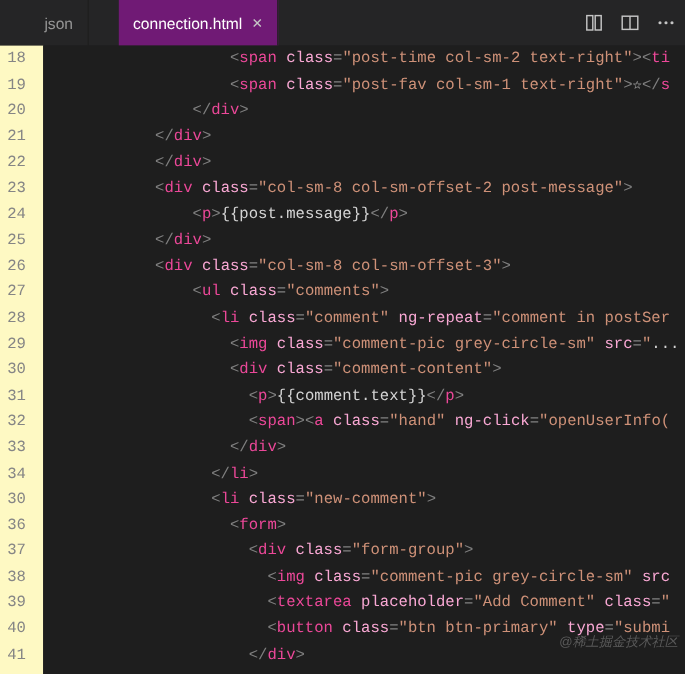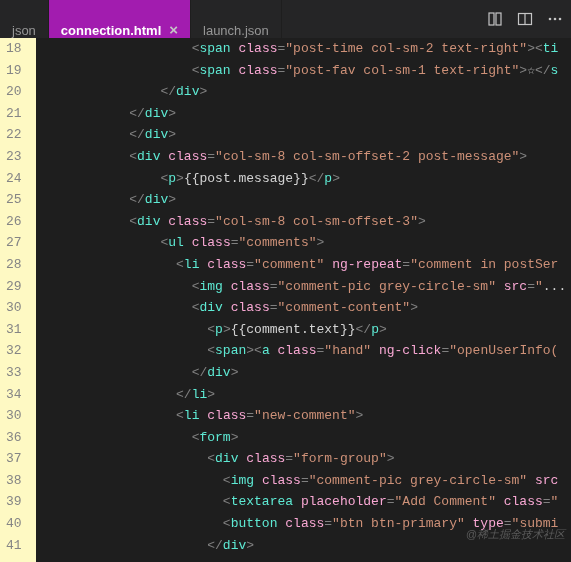--- a/index.html
+++ b/index.html
@@ -13,33 +13,33 @@
     color: #d4d4d4;
   }
   .tabs {
     display: flex;
     background: #252526;
     height: 38px;
     align-items: stretch;
   }
   .tab {
     display: flex;
-    align-items: flex-end;
+    align-items: center;
     padding: 0 12px;
     color: #969696;
     font-size: 13px;
     font-family: -apple-system, 'Segoe UI', sans-serif;
     border-right: 1px solid #1e1e1e;
     cursor: pointer;
     white-space: nowrap;
+    margin-left: 25px;
   }
   .tab.active {
-    background: #a21caf;
+    background: #701a75;
     color: #ffffff;
-    font-weight: bold;
   }
   .tab-close {
     margin-left: 8px;
     font-size: 15px;
     color: #c5c5c5;
     cursor: pointer;
   }
   .tab-actions {
     margin-left: auto;
     display: flex;
@@ -64,21 +64,21 @@
   .code {
     flex: 1;
     background: #1e1e1e;
     overflow: hidden;
     white-space: pre;
     font-size: 13px;
     line-height: 21.6px;
   }
   .line { height: 21.6px; line-height: 21.6px; }
   .punct { color: #808080; }
-  .tagname { color: #5eead4; }
+  .tagname { color: #ec4899; }
   .attr { color: #f9a8d4; }
   .string { color: #ce9178; }
   .text { color: #d4d4d4; }
   .watermark {
     position: fixed;
     right: 6px;
     bottom: 20px;
     color: #5a5a5a;
     font-size: 11px;
     font-family: -apple-system, sans-serif;
@@ -89,23 +89,20 @@
 <body>
 
 <div class="tabs">
   <div class="tab">
       <span>json</span>
     </div>
   <div class="tab active">
     <span>connection.html</span>
     <span class="tab-close">×</span>
   </div>
-  <div class="tab">
-      <span>launch.json</span>
-    </div>
   <div class="tab-actions">
     <span class="icon-btn">
       <svg width="16" height="16" viewBox="0 0 16 16" fill="none" stroke="#c5c5c5" stroke-width="1.2">
           <rect x="2" y="2" width="5" height="12"></rect>
           <rect x="9" y="2" width="5" height="12"></rect>
         </svg>
     </span>
     <span class="icon-btn">
       <svg width="16" height="16" viewBox="0 0 16 16" fill="none" stroke="#c5c5c5" stroke-width="1.2">
           <rect x="1.5" y="2.5" width="13" height="11"></rect>

